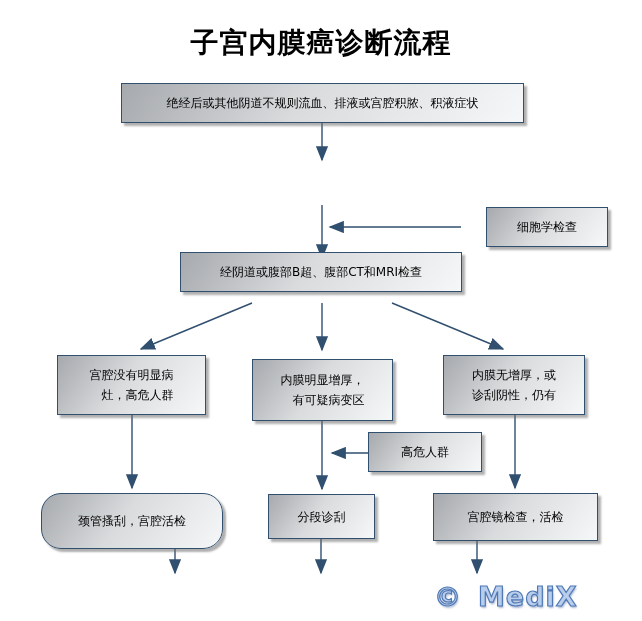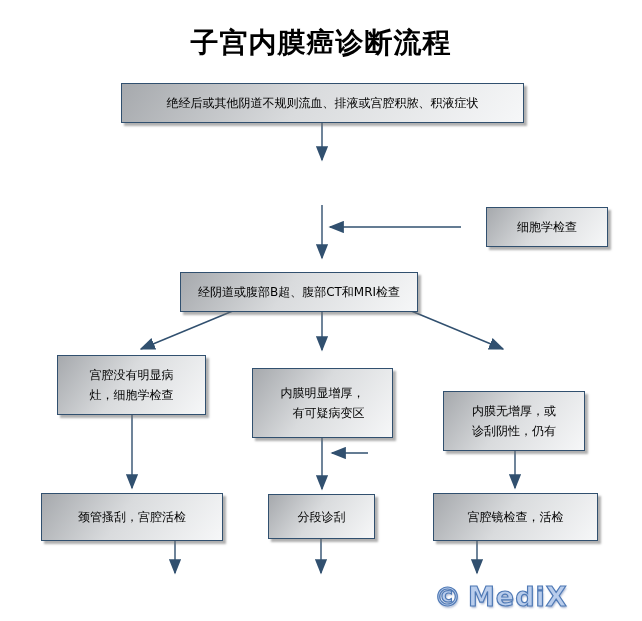--- a/index.html
+++ b/index.html
@@ -40,43 +40,43 @@
     box-shadow: 3px 3px 2px 0 rgba(110,110,110,0.55);
     color: #000000;
     font-size: 12px;
     line-height: 20px;
   }
   .node-label { white-space: pre-line; }
 
   .n-symptoms   { left: 121px; top:  83px; width: 403px; height: 40px; }
   .n-exam       { left: 231px; top: 165px; width: 182px; height: 40px; }
   .n-cytology   { left: 461px; top: 207px; width: 122px; height: 40px; margin-left: 25px; }
-  .n-imaging    { left: 180px; top: 272px; width: 238px; height: 40px; }
+  .n-imaging    { left: 180px; top: 252px; width: 282px; height: 40px; }
   .n-left4      { left:  57px; top: 355px; width: 149px; height: 60px; }
-  .n-mid4       { left: 252px; top: 368px; width: 141px; height: 70px; }
-  .n-right4     { left: 443px; top: 355px; width: 142px; height: 60px; margin-top: 36px; }
+  .n-mid4       { left: 252px; top: 359px; width: 141px; height: 62px; }
+  .n-right4     { left: 443px; top: 355px; width: 142px; height: 60px; }
   .n-highrisk   { left: 368px; top: 432px; width: 114px; height: 40px; }
-  .n-left5      { left:  41px; top: 493px; width: 182px; height: 48px; }
+  .n-left5      { left:  41px; top: 493px; width: 182px; height: 56px; border-radius: 20px; }
   .n-mid5       { left: 268px; top: 494px; width: 107px; height: 45px; }
   .n-right5     { left: 433px; top: 493px; width: 165px; height: 48px; }
   .n-pathology  { left: 143px; top: 578px; width: 362px; height: 38px; }
 
   .watermark {
     position: absolute;
     left: 434px;
     top: 581px;
     font-size: 27px;
     font-weight: 700;
     letter-spacing: 1px;
     color: #b9cdec;
     -webkit-text-stroke: 1.2px #4f79b5;
     text-shadow: 1px 2px 2px rgba(70, 100, 160, 0.45);
     white-space: nowrap;
   }
-  .watermark .brand { margin-left: 6px; }
+  .watermark .brand { margin-left: 16px; }
 </style>
 </head>
 <body>
 
 <div class="canvas">
 
   <h1 class="title">子宫内膜癌诊断流程</h1>
 
   <svg class="connectors" width="642" height="621" viewBox="0 0 642 621" xmlns="http://www.w3.org/2000/svg">
     <defs>
@@ -109,33 +109,36 @@
   <div class="node n-cytology">
     <span class="node-label">细胞学检查</span>
   </div>
 
   <div class="node n-imaging">
     <span class="node-label">经阴道或腹部B超、腹部CT和MRI检查</span>
   </div>
 
   <div class="node n-left4">
     <span class="node-label">宫腔没有明显病
-灶，细胞学检查</span>
+灶，高危人群</span>
   </div>
 
   <div class="node n-mid4">
     <span class="node-label">内膜明显增厚，
 有可疑病变区</span>
   </div>
 
   <div class="node n-right4">
     <span class="node-label">内膜无增厚，或
 诊刮阴性，仍有</span>
   </div>
 
+  <div class="node n-highrisk">
+    <span class="node-label">高危人群</span>
+  </div>
 
   <div class="node n-left5">
     <span class="node-label">颈管搔刮，宫腔活检</span>
   </div>
 
   <div class="node n-mid5">
     <span class="node-label">分段诊刮</span>
   </div>
 
   <div class="node n-right5">

